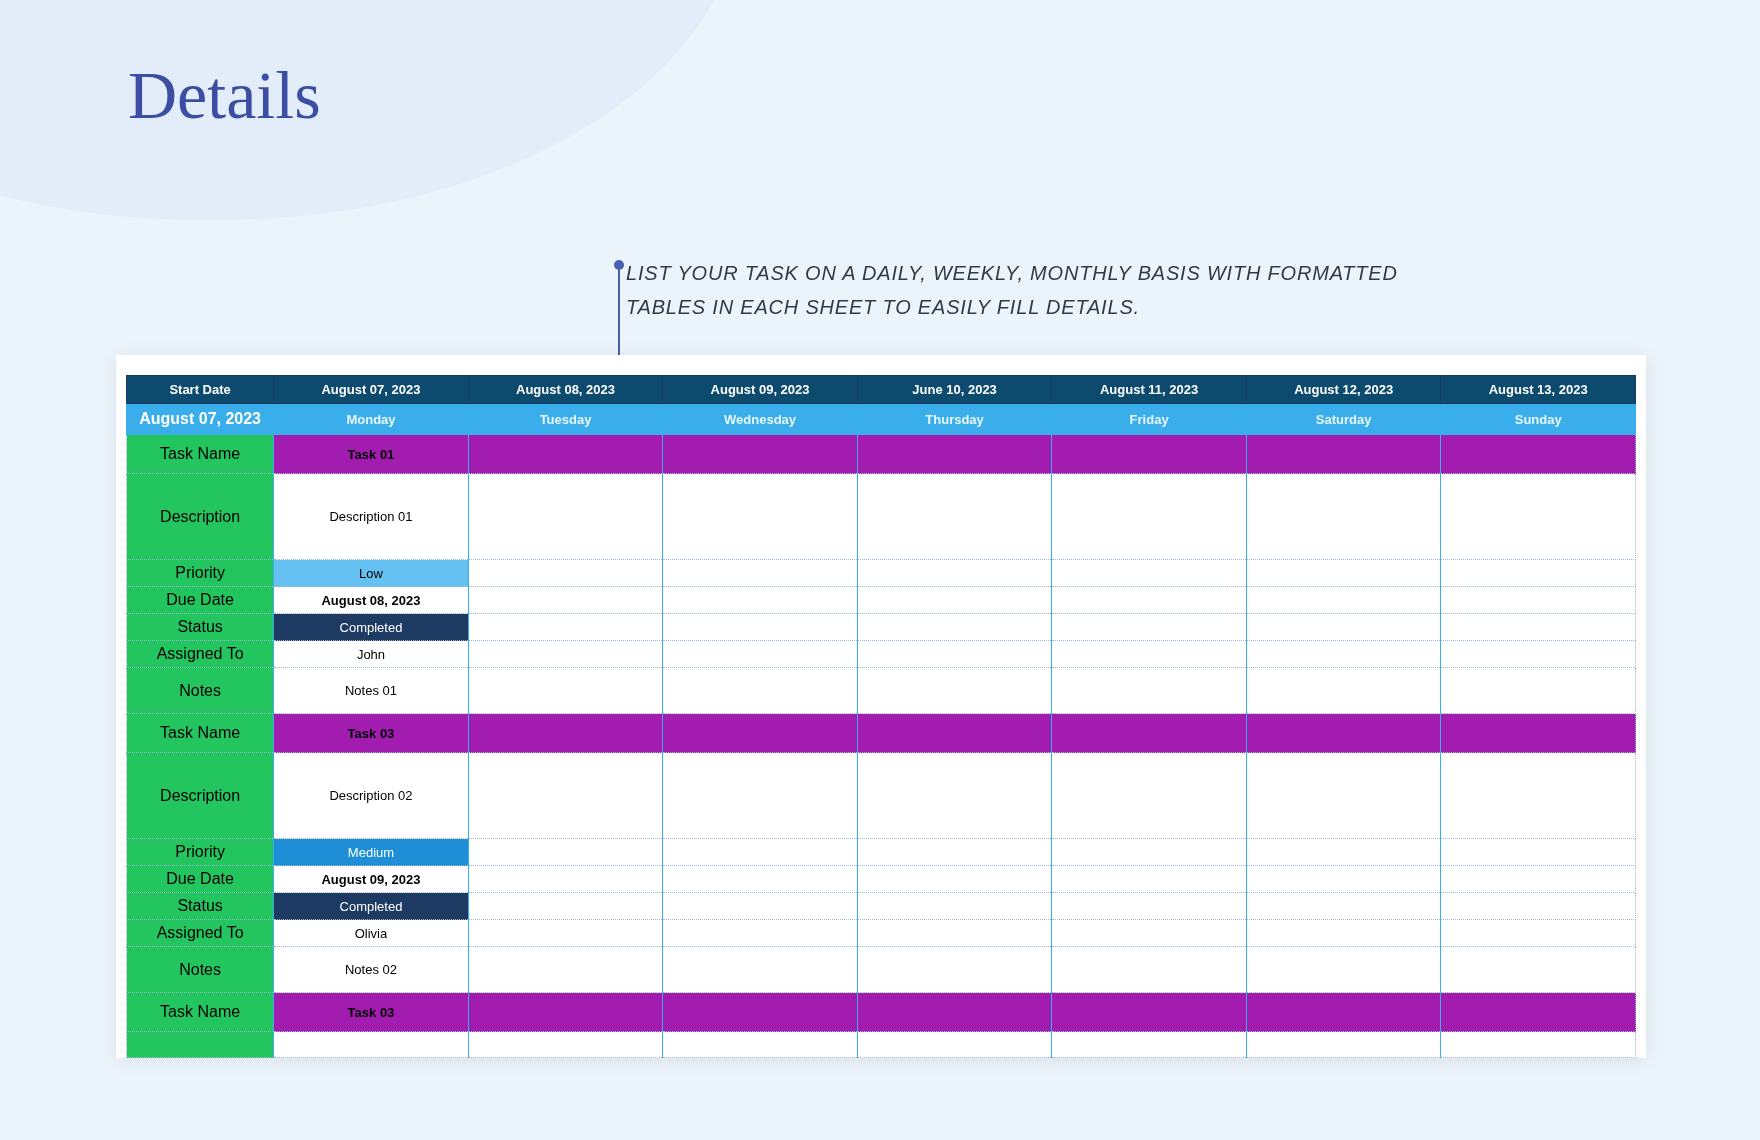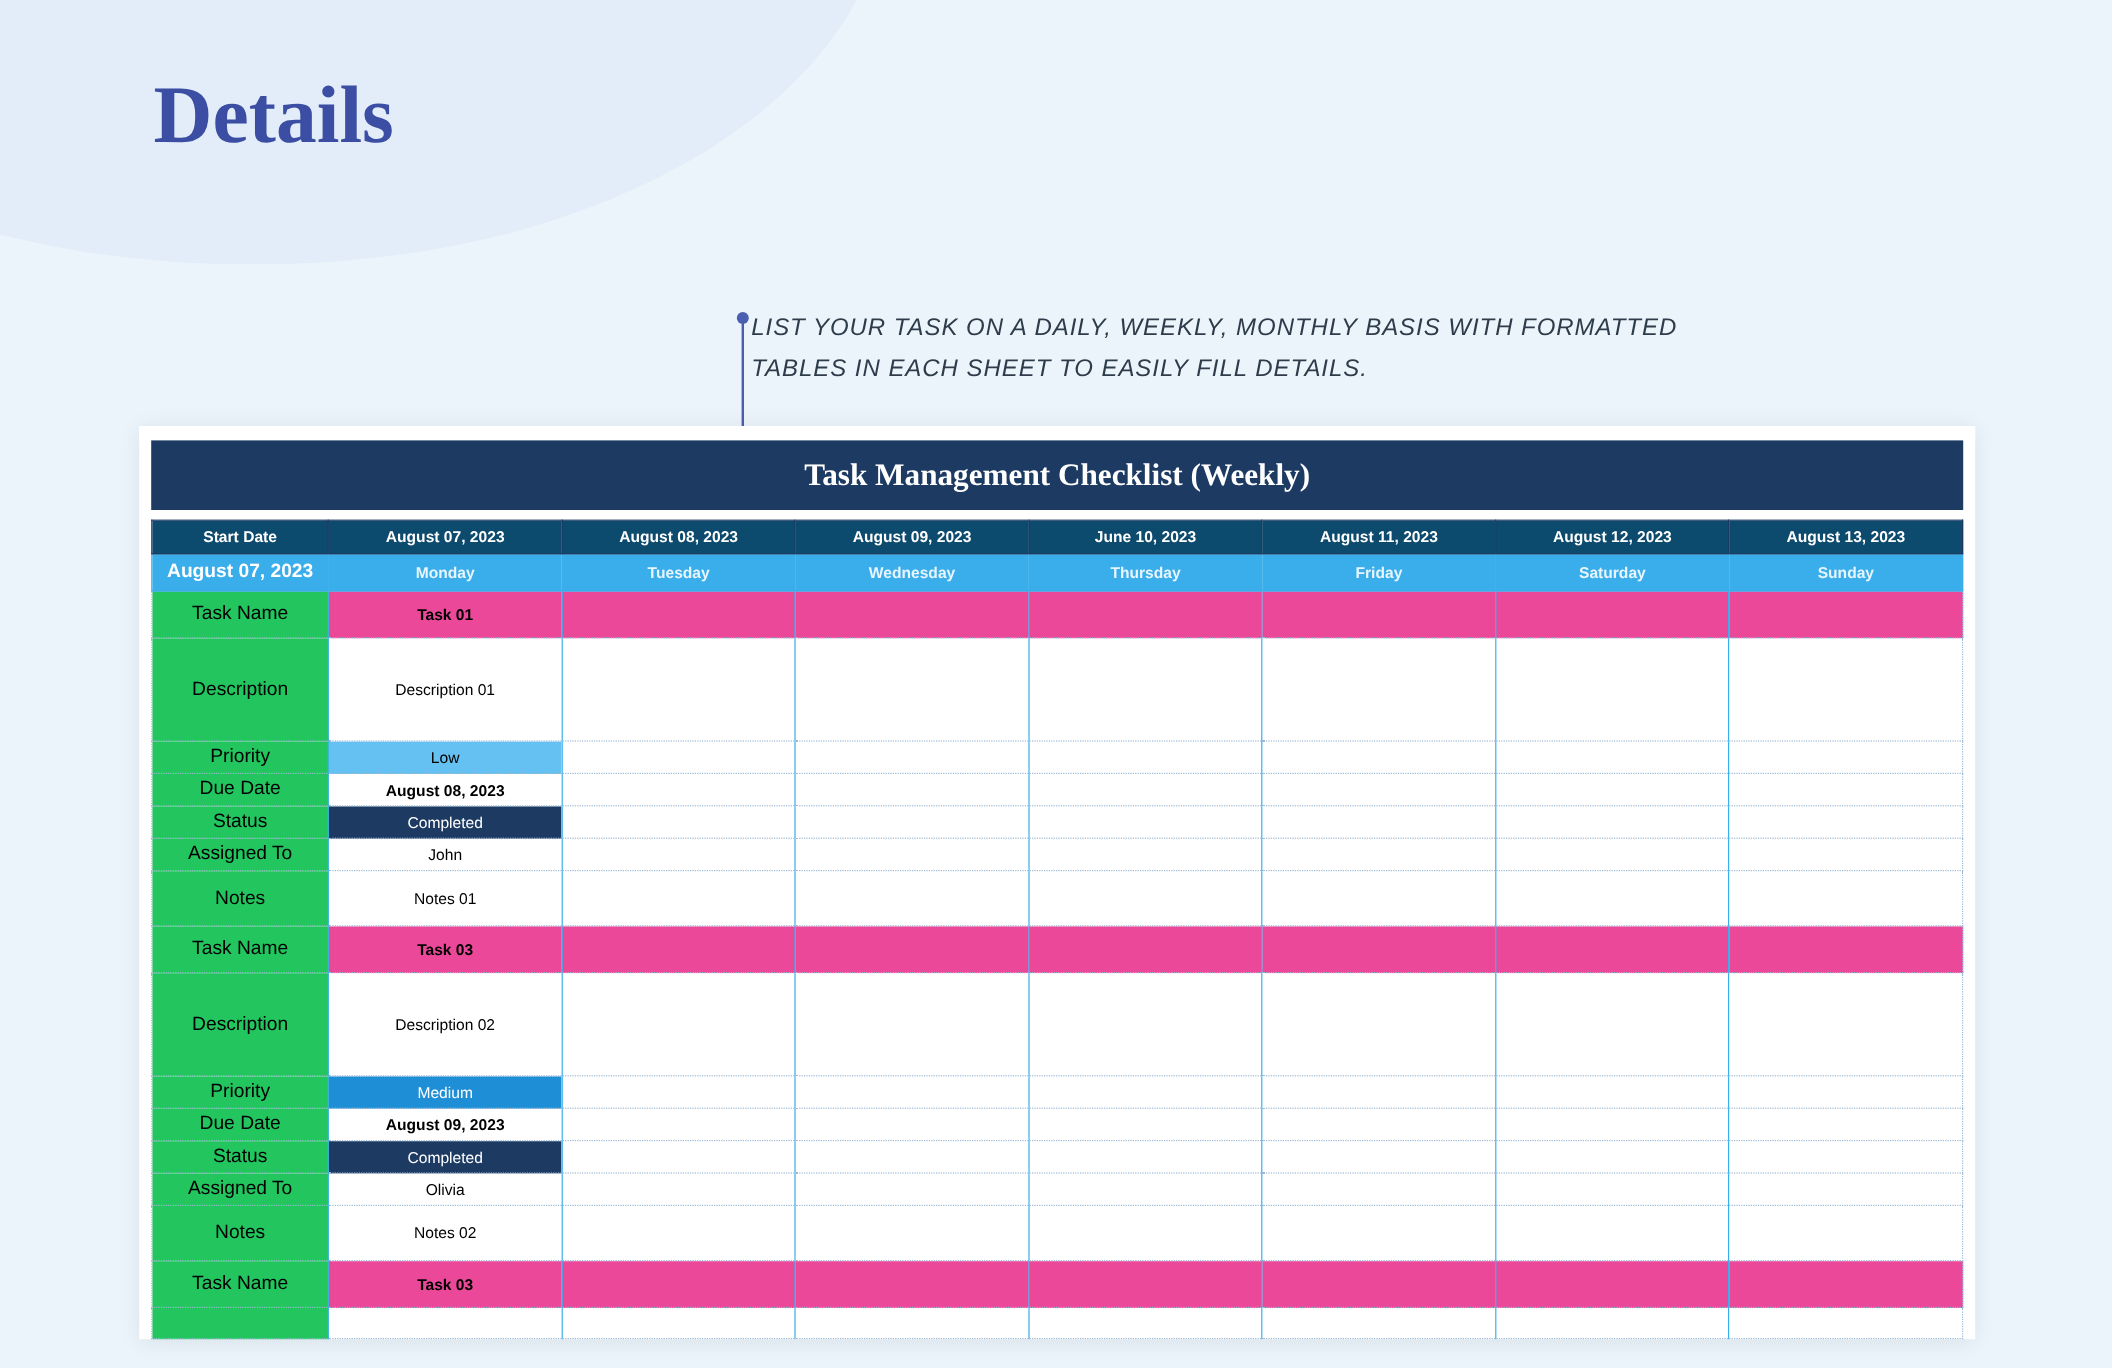--- a/index.html
+++ b/index.html
@@ -20,21 +20,21 @@
     background: #e2edf9;
     border-radius: 0 0 520px 520px / 0 0 320px 320px;
   }
   .page-title {
     position: absolute;
     top: 56px;
     left: 128px;
     font-family: Georgia, 'Times New Roman', serif;
     font-size: 68px;
     color: #3b4ea3;
-    font-weight: 700;
+    font-weight: 400;
   }
   .callout {
     position: absolute;
     top: 256px;
     left: 626px;
     width: 820px;
     font-style: italic;
   }
   .callout-text {
     font-size: 20px;
@@ -115,21 +115,21 @@
     font-weight: normal;
     font-size: 16px;
     padding: 4px 6px;
     width: 140px;
   }
   .row-label.taskname { padding: 10px 6px; }
   .row-label.desc { height: 86px; }
   .row-label.notes { height: 46px; }
   .col-day { width: 185px; }
   .cell { font-size: 13px; padding: 3px 4px; background:#fff; }
-  .cell.taskname-cell { font-weight: bold; background:#ec4899; }
+  .cell.taskname-cell { font-weight: bold; background:#a21caf; }
   .cell.desc-cell { height: 86px; }
   .cell.priority-low { background:#64c1f1; color:#000000; font-weight:500;}
   .cell.priority-medium { background:#1e8fd6; color:#ffffff; font-weight:500;}
   .cell.status-completed { background:#1d3a63; color:#fff; font-weight:500;}
   .cell.bold { font-weight:bold; }
   .col-border-right { border-right: 1px solid #3aaeea !important; }
   .col-border-left { border-left: 1px solid #3aaeea !important; }
 </style>
 </head>
 <body>
@@ -139,21 +139,20 @@
 <div class="page-title">Details</div>
 
 <div class="callout">
   <div class="callout-text">LIST YOUR TASK ON A DAILY, WEEKLY, MONTHLY BASIS WITH FORMATTED TABLES IN EACH SHEET TO EASILY FILL DETAILS.</div>
 </div>
 <div class="callout-dot"></div>
 <div class="callout-line"></div>
 
 <div class="sheet">
   <div class="sheet-padding"></div>
-  <div class="title-bar">Task Management Checklist (Weekly)</div>
 
   <table>
     <colgroup>
       <col style="width:140px">
       <col class="col-day">
         <col class="col-day">
         <col class="col-day">
         <col class="col-day">
         <col class="col-day">
         <col class="col-day">

